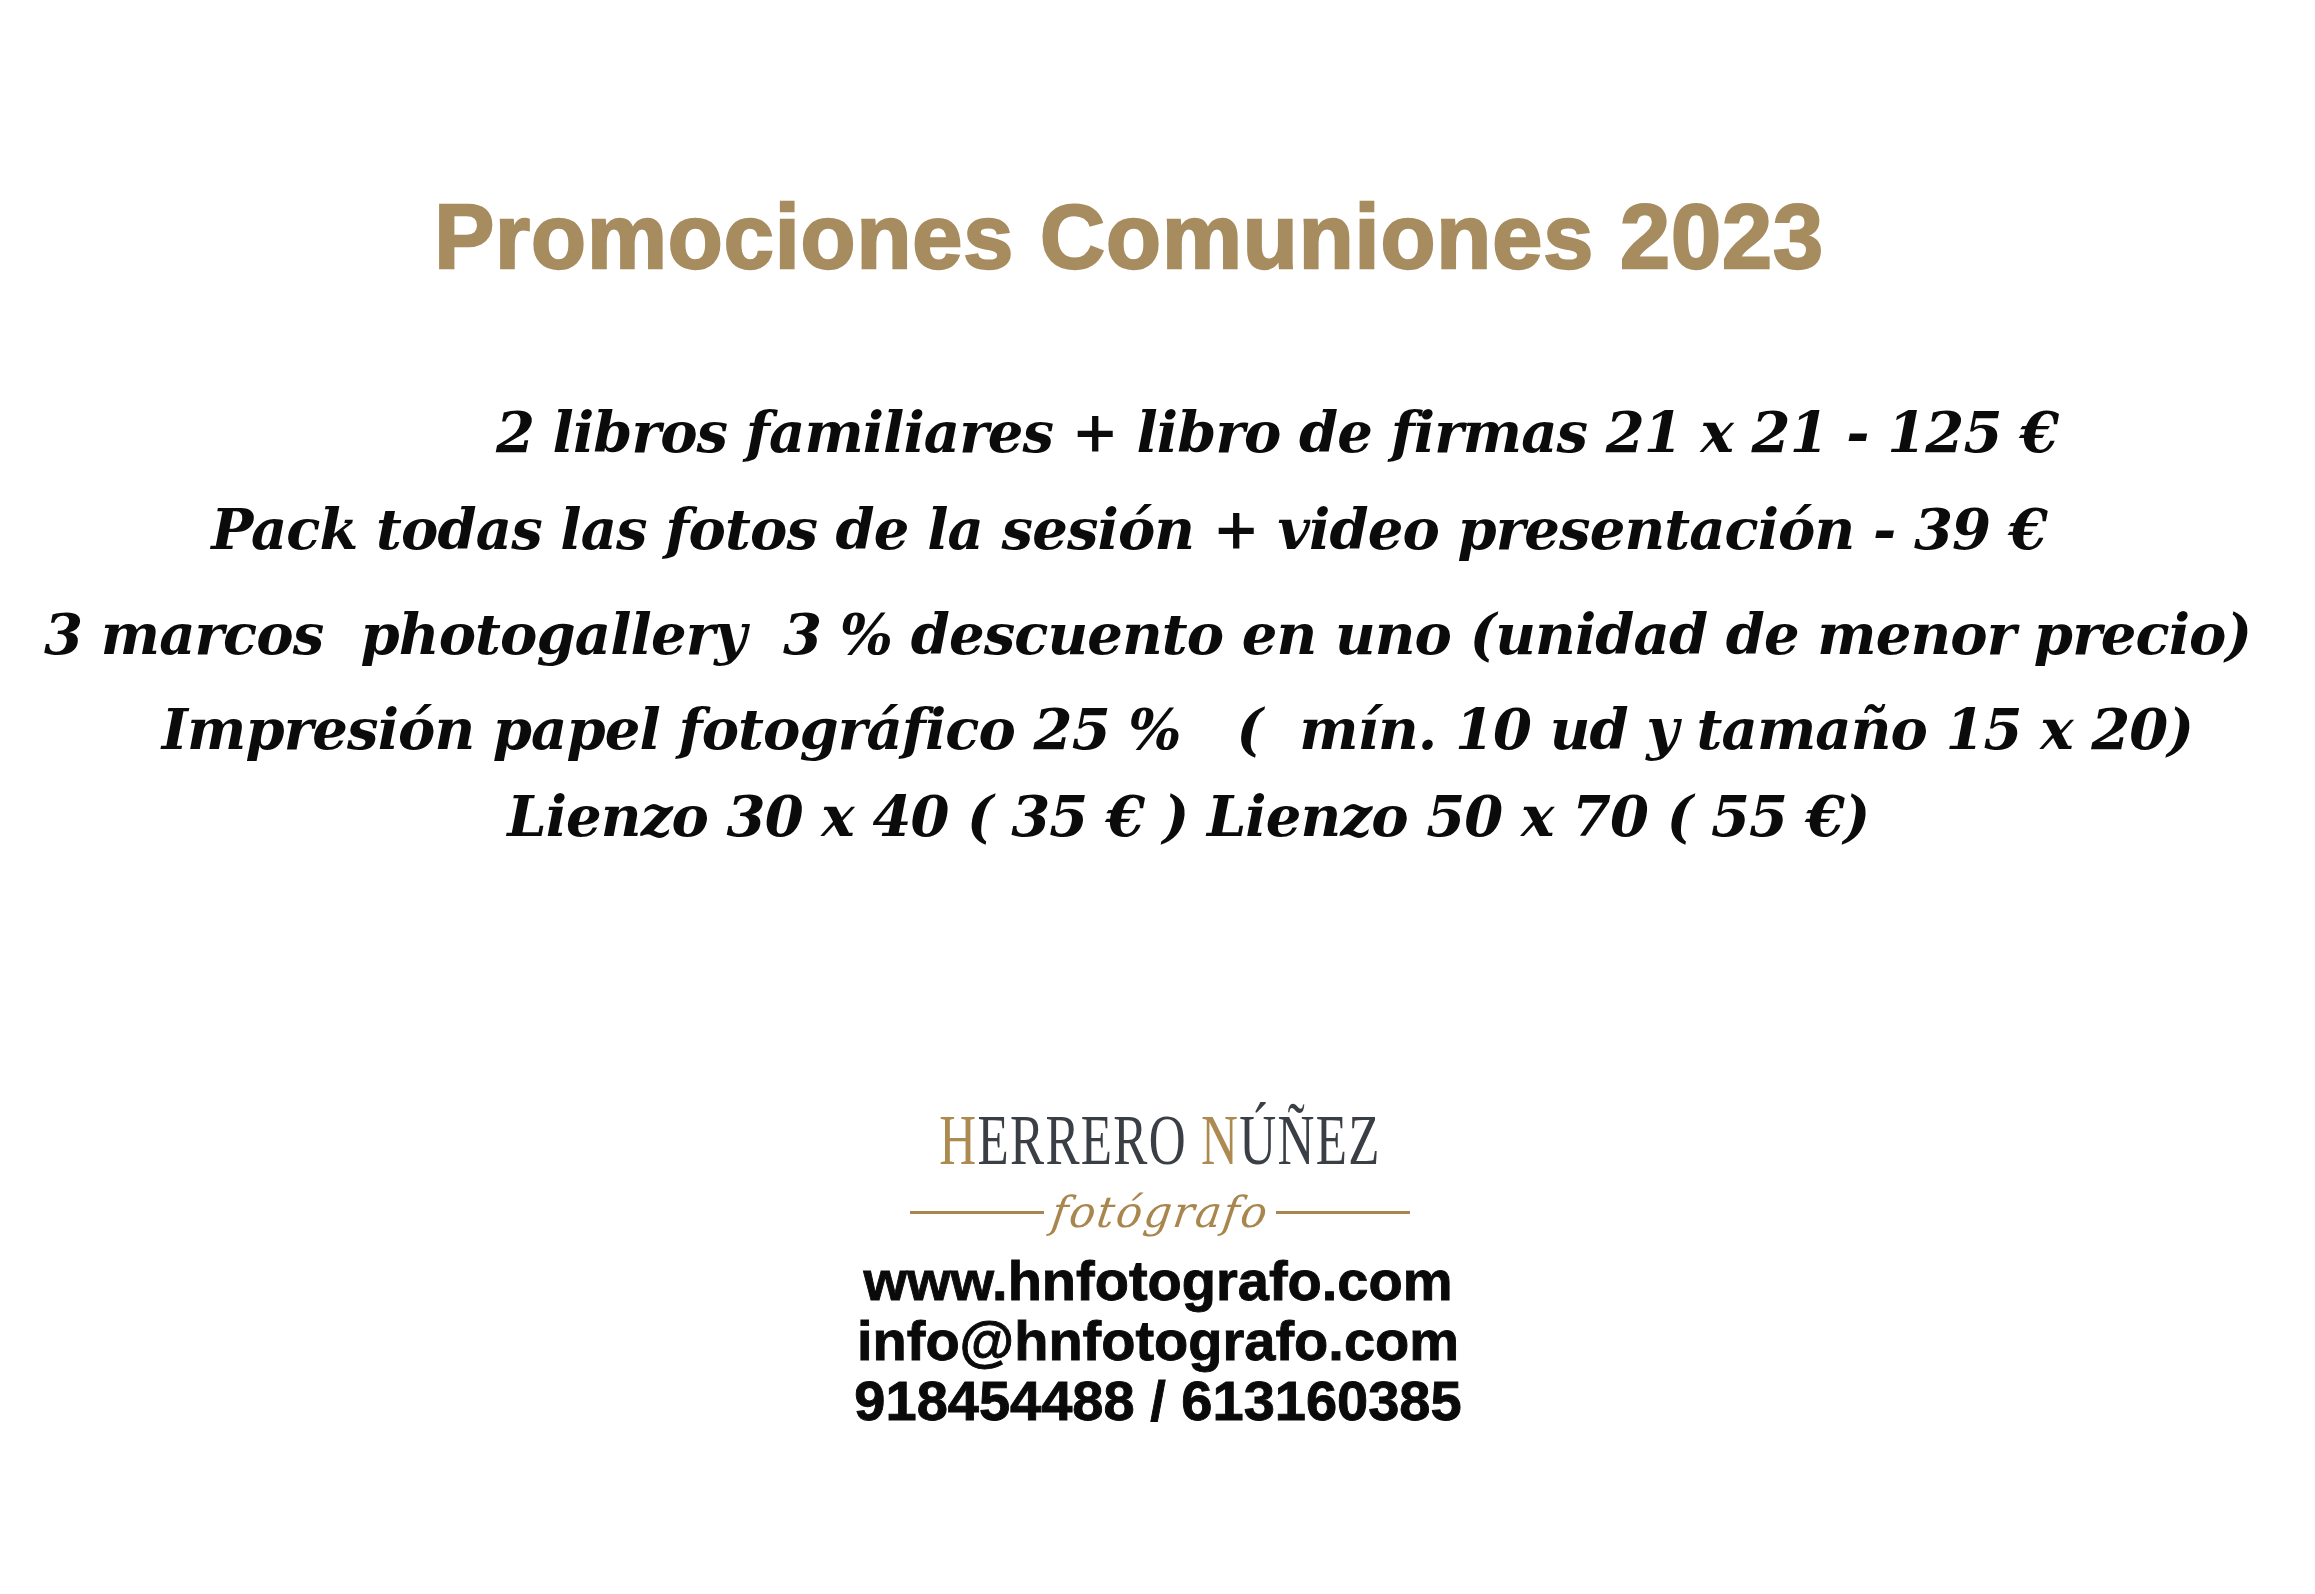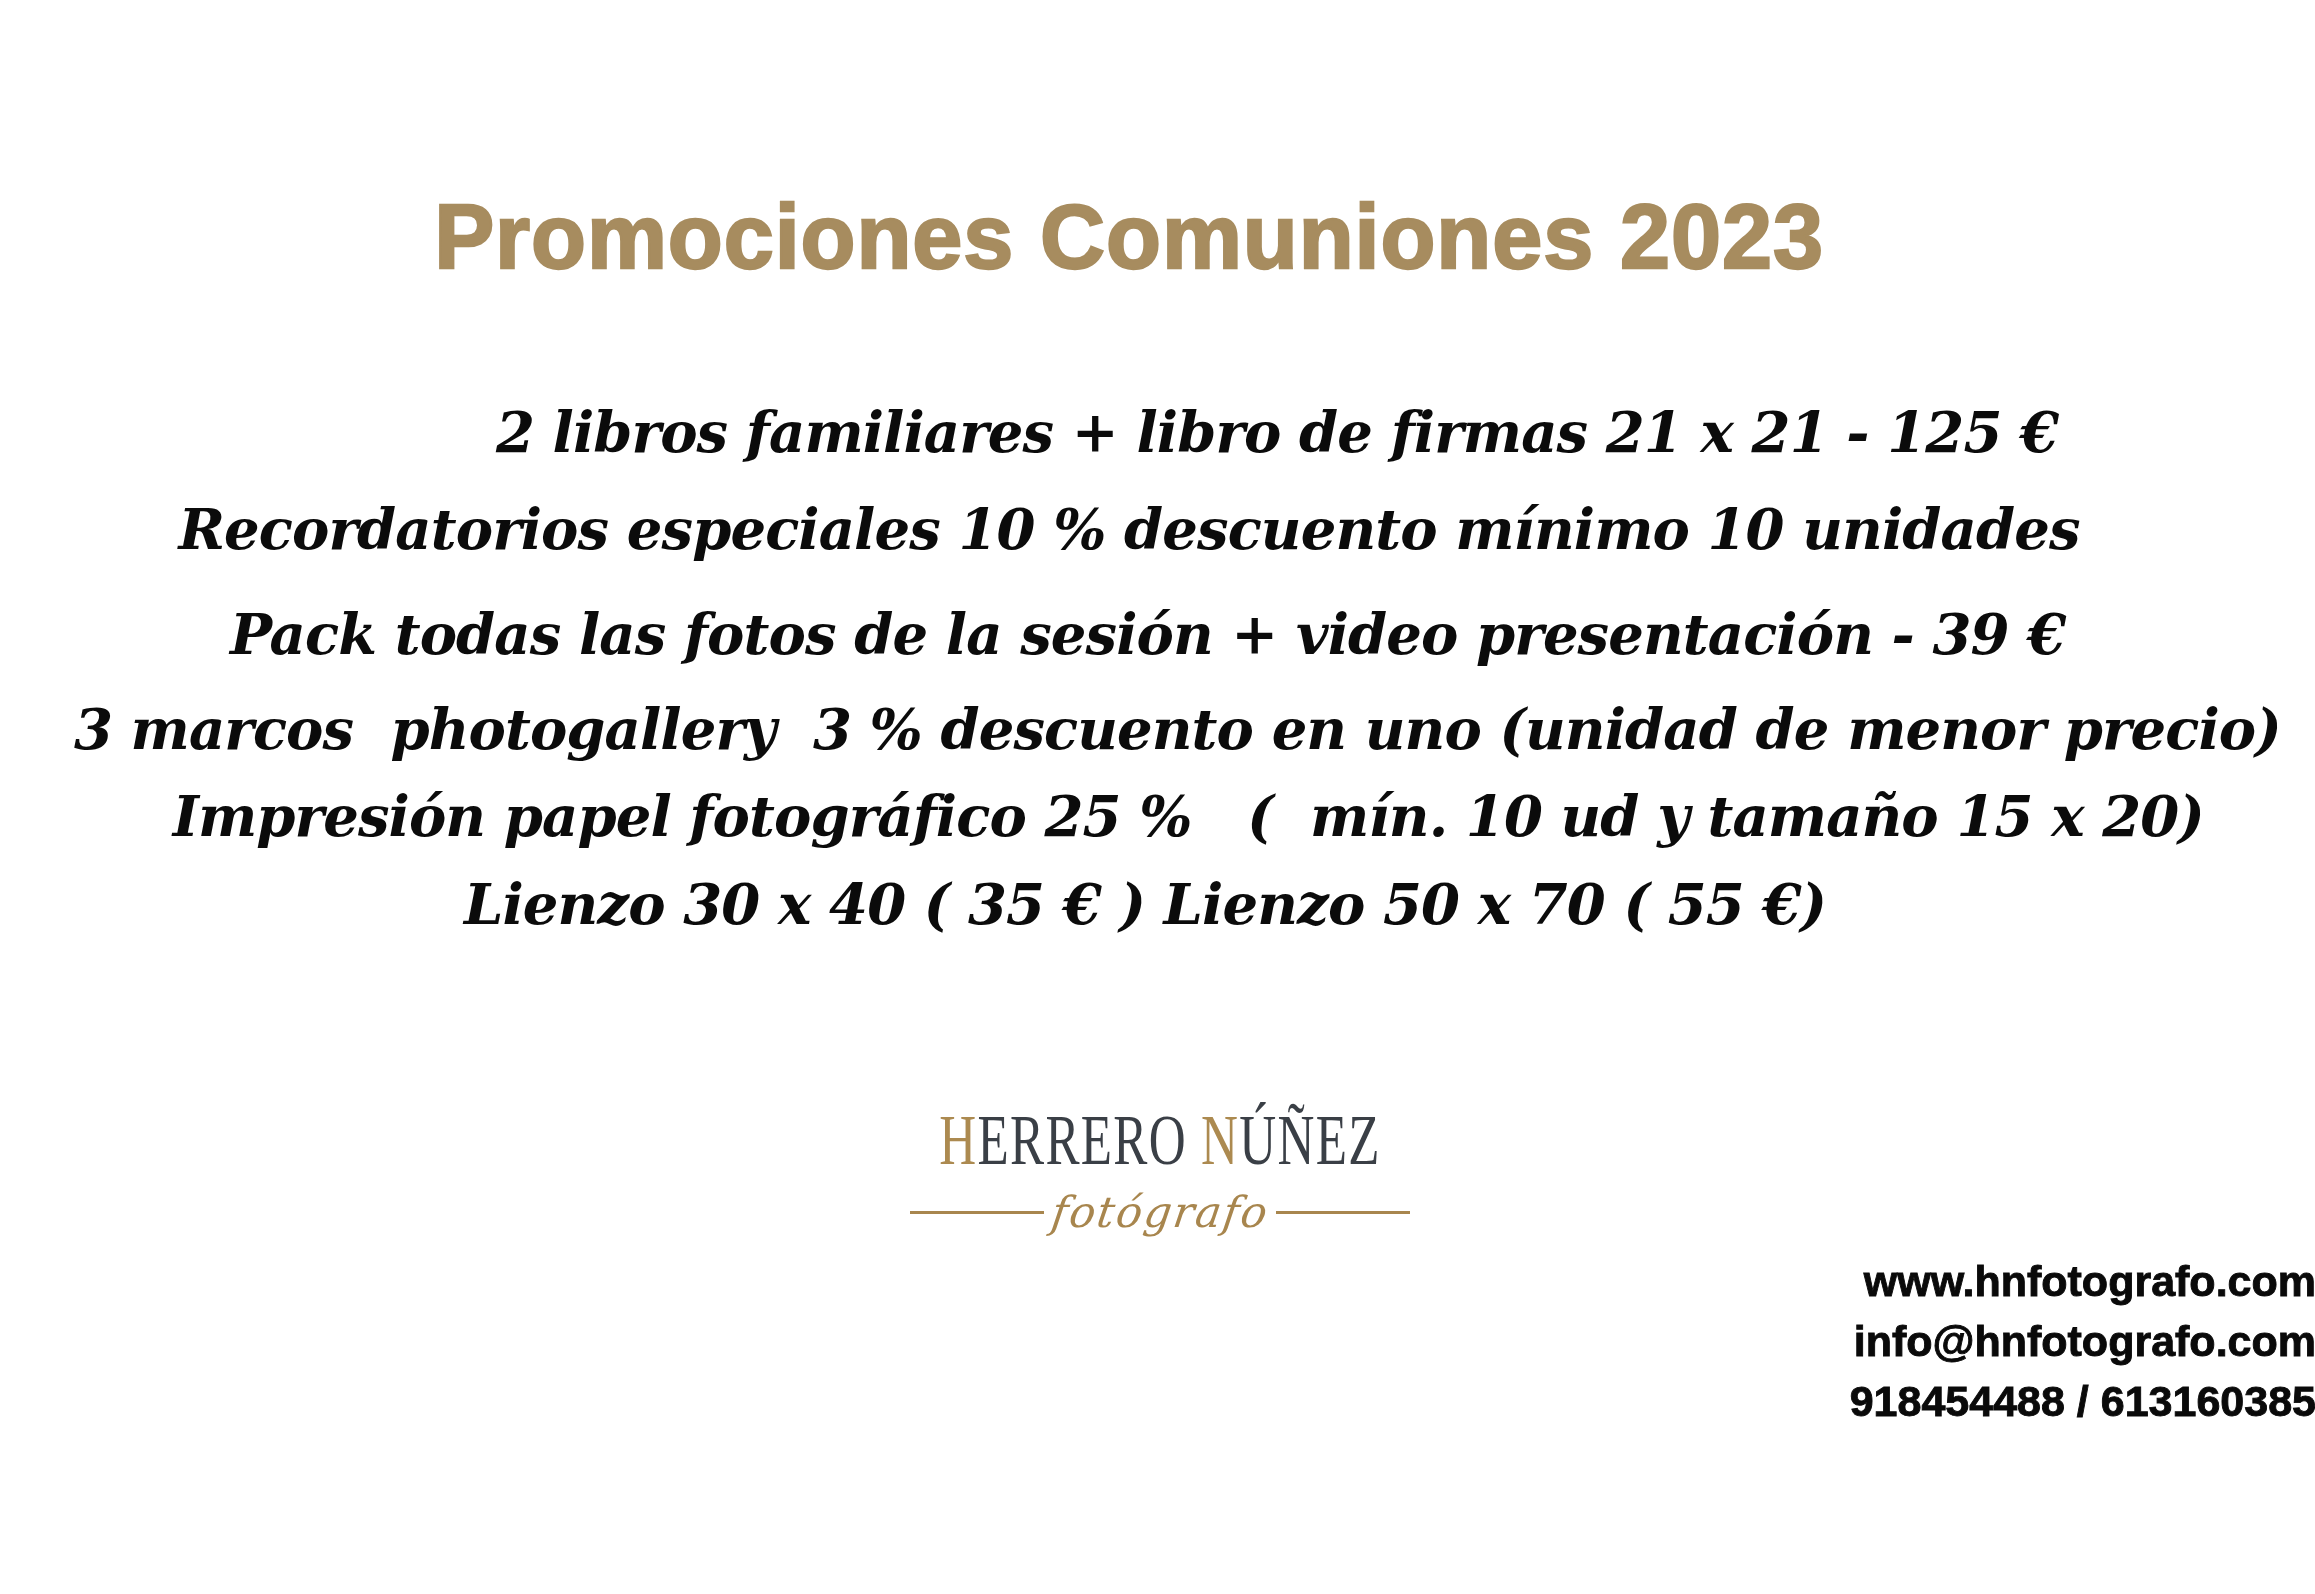--- a/index.html
+++ b/index.html
@@ -102,39 +102,38 @@
     letter-spacing: 1.8px;
     transform: skewX(-8deg);
   }
 
   
   .contact {
     position: absolute;
     top: 1251px;
     left: 0;
     right: 0;
-    text-align: right;
+    text-align: center;
     font-family: "Liberation Sans", sans-serif;
     font-weight: 700;
-    font-size: 43px;
+    font-size: 56px;
     line-height: 60px;
     color: #0a0a0a;
     -webkit-text-stroke: 0.9px #0a0a0a;
   }
 </style>
 </head>
 <body>
 
 <div class="page">
 
   <div class="title">Promociones Comuniones 2023</div>
 
   <div class="promos">
     <div class="promo-line">2 libros familiares + libro de firmas 21 x 21 - 125 €</div>
-    <div class="promo-line">Recordatorios especiales 10 % descuento mínimo 10 unidades</div>
     <div class="promo-line">Pack todas las fotos de la sesión + video presentación - 39 €</div>
     <div class="promo-line">3 marcos  photogallery  3 % descuento en uno (unidad de menor precio)</div>
     <div class="promo-line">Impresión papel fotográfico 25 %   (  mín. 10 ud y tamaño 15 x 20)</div>
     <div class="promo-line">Lienzo 30 x 40 ( 35 € ) Lienzo 50 x 70 ( 55 €)</div>
   </div>
 
   <div class="logo">
     <div class="logo-name">
       <span class="logo-initial">H</span><span>ERRERO</span><span> </span><span class="logo-initial">N</span><span>ÚÑEZ</span>
     </div>

